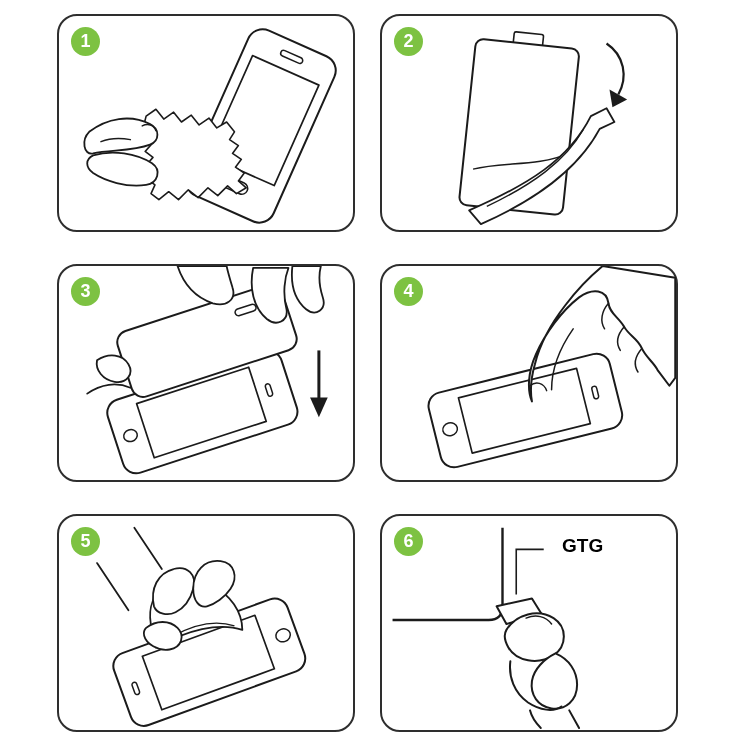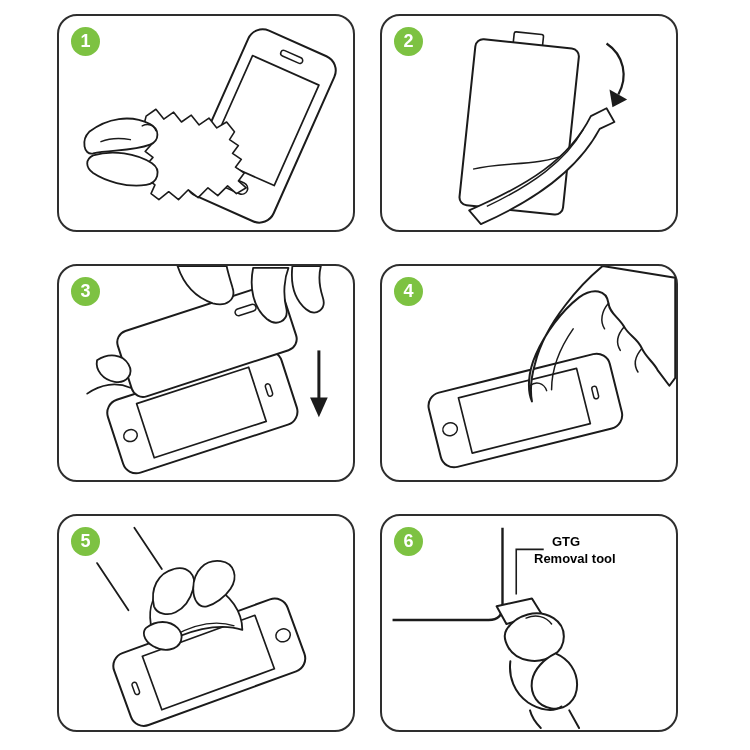--- a/index.html
+++ b/index.html
@@ -27,23 +27,23 @@
     background:#7DC242; color:#fff;
     font-weight:bold; font-size:18px;
     display:flex; align-items:center; justify-content:center;
     z-index:2;
   }
   .art { position:absolute; inset:0; width:100%; height:100%; }
   .art path, .art rect, .art line, .art ellipse, .art polygon, .art polyline {
     vector-effect:non-scaling-stroke;
   }
   .gtg-label {
-    position:absolute; left:152px; top:18px;
-    font-weight:bold; font-size:13px; color:#000;
-    line-height:1.3; z-index:2; white-space:nowrap;
+    position:absolute; left:162px; top:18px;
+    font-weight:bold; font-size:19px; color:#000;
+    line-height:1.3; z-index:2; white-space:nowrap;text-align:center;
   }
   .gtg-label .l1 { padding-left:18px; }
 </style>
 </head>
 <body>
 
 <div class="sheet">
 
   <div class="panel p1">
     <div class="badge">1</div>
@@ -151,21 +151,20 @@
         <path d="M 104 54 L 76 12" fill="none"></path>
         <path d="M 70 96 L 38 48" fill="none"></path>
       </g>
     </svg>
   </div>
 
   <div class="panel p6">
     <div class="badge">6</div>
     <div class="gtg-label">
       <div class="l1">GTG</div>
-      <div class="l2">Removal tool</div>
     </div>
     <svg class="art" viewBox="0 0 298 218">
       <path d="M 122 12 L 122 92 Q 122 106 108 106 L 10 106" fill="none" stroke="#1b1b1b" stroke-width="2.4" stroke-linejoin="round"></path>
       <path d="M 164 34 L 136 34 L 136 80" fill="none" stroke="#1b1b1b" stroke-width="1.6"></path>
       <polygon points="116,92 152,84 162,100 126,110" fill="#fff" stroke="#1b1b1b" stroke-width="2" stroke-linejoin="round"></polygon>
       <g fill="#fff" stroke="#1b1b1b" stroke-width="2" stroke-linejoin="round" stroke-linecap="round">
         <path d="M 126 116 C 136 100 158 94 174 104 C 188 113 188 132 174 142 C 158 152 136 148 128 134 C 124 127 123 121 126 116 Z"></path>
         <path d="M 146 104 C 156 100 166 102 172 110" fill="none" stroke-width="1.5"></path>
         <path d="M 176 140 C 190 146 198 158 198 172 C 198 188 186 198 172 196 C 158 194 150 182 152 168 C 154 156 164 146 176 140 Z"></path>
         <path d="M 130 148 C 128 164 134 180 148 190 C 160 198 174 200 182 194" fill="none"></path>

